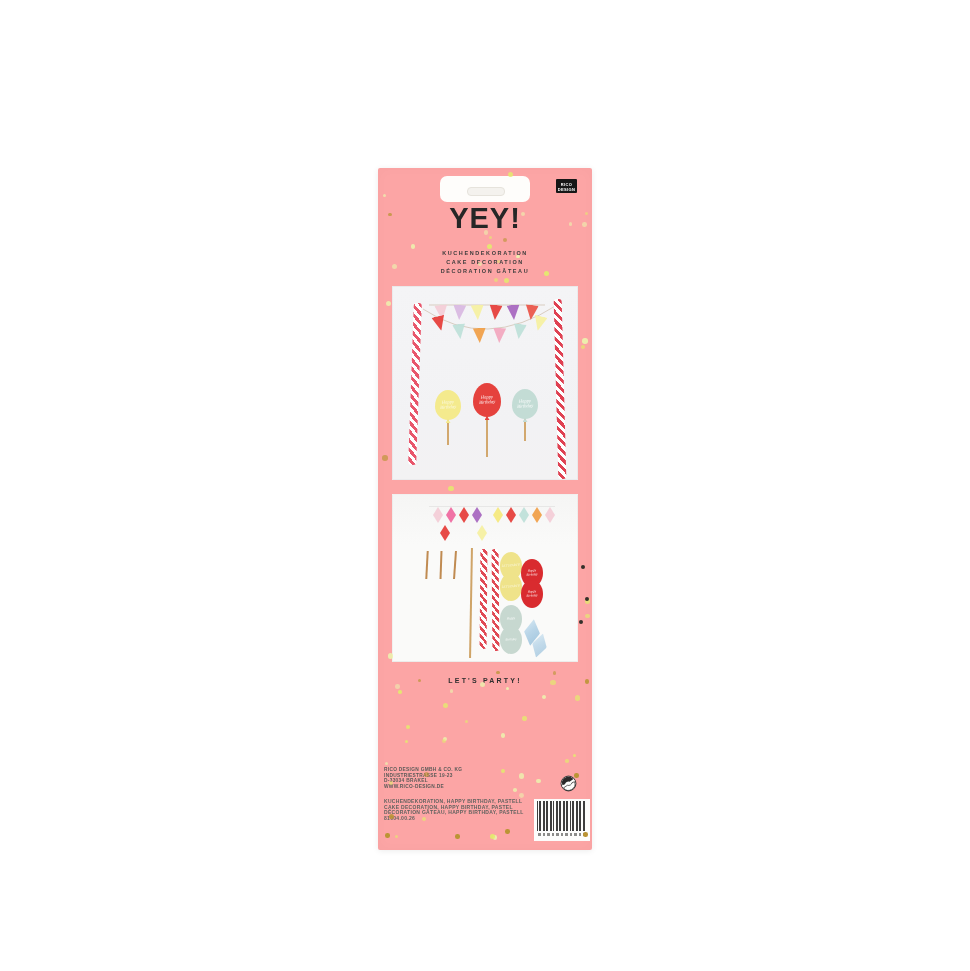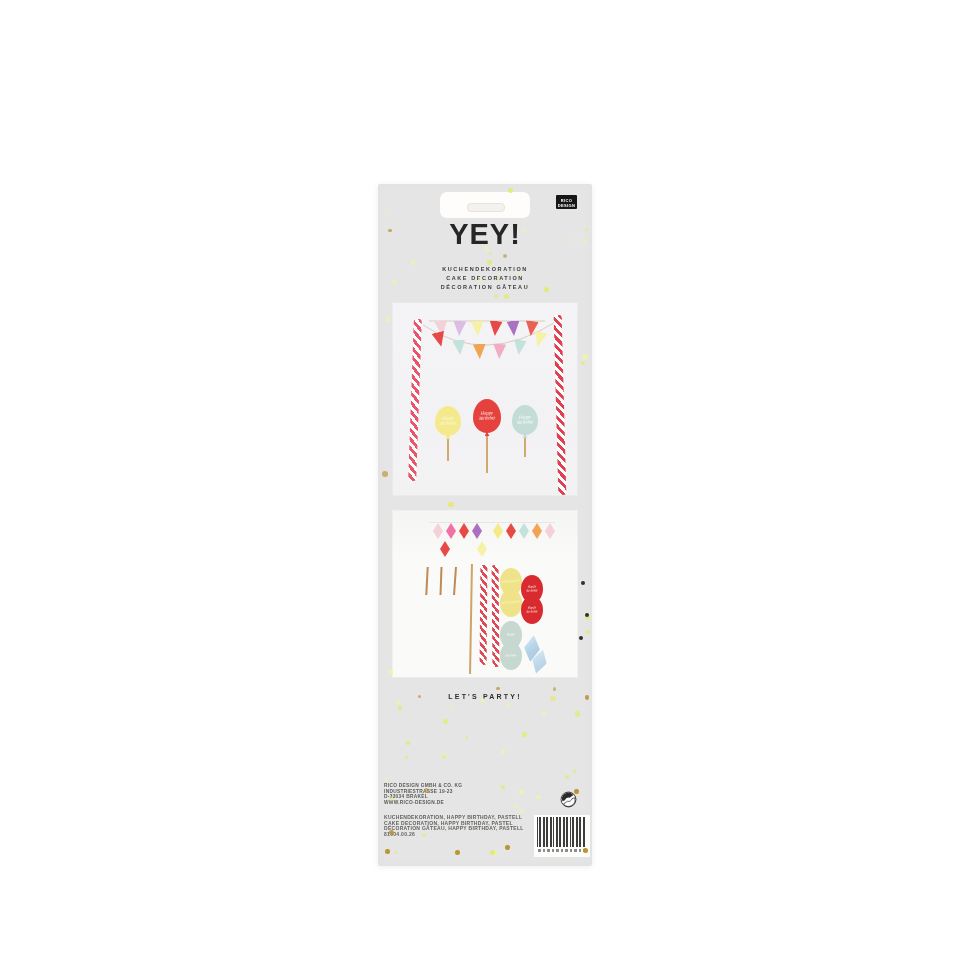--- a/index.html
+++ b/index.html
@@ -1,18 +1,18 @@
 <!DOCTYPE html>
 <html><head>
 <meta charset="utf-8">
 <style>
   html,body{margin:0;padding:0;background:#ffffff;}
   #canvas{position:relative;width:970px;height:971px;background:#ffffff;overflow:hidden;
           font-family:"Liberation Sans",sans-serif;}
-  .pkg{position:absolute;left:378px;top:184px;width:214px;height:682px;background:#e5e5e5;
+  .pkg{position:absolute;left:378px;top:168px;width:214px;height:682px;background:#fca5a5;
        border-radius:2px;box-shadow:0 1px 6px rgba(0,0,0,.08), inset 0 0 14px rgba(0,0,0,.02);}
   .dot{position:absolute;border-radius:50%;}
   .hang-tab{position:absolute;left:62px;top:8px;width:90px;height:26px;background:#fefdfb;border-radius:7px;}
   .euro-slot{position:absolute;left:27px;top:11px;width:36px;height:7px;background:#f4f2ee;
              border:1px solid #e6e3dc;border-radius:4px;}
   .logo{position:absolute;right:15px;top:11px;width:21px;height:14px;background:#161616;color:#fff;
         font-size:4px;font-weight:bold;text-align:center;line-height:5px;padding-top:2.5px;
         box-sizing:border-box;letter-spacing:.4px;border-radius:1px;}
   .title{position:absolute;left:0;top:34px;width:100%;text-align:center;font-size:29px;font-weight:800;
          letter-spacing:1px;color:#262626;}

